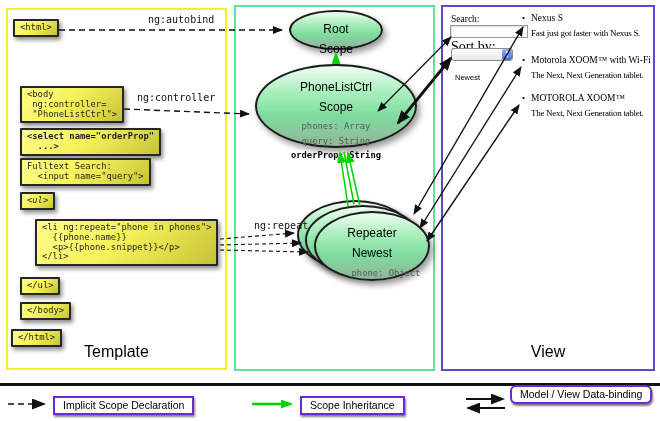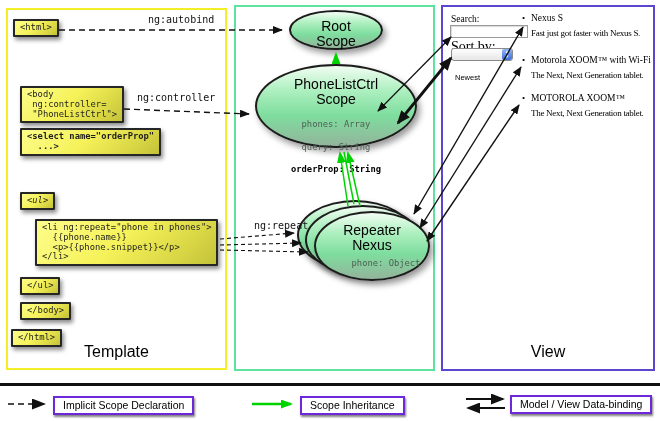--- a/index.html
+++ b/index.html
@@ -37,26 +37,26 @@
   .dir-label{position:absolute;font-family:"DejaVu Sans Mono",monospace;font-size:10px;
     color:#111;z-index:4;background:transparent;}
   #l-autobind{left:148px;top:14px;}
   #l-controller{left:137px;top:92px;}
   #l-repeat{left:254px;top:220px;}
 
   
   .scope{position:absolute;box-sizing:border-box;border:2px solid #1c1c1c;border-radius:50%;
     background:linear-gradient(180deg,#edfcef 2%,#aef0c0 30%,#7edd9e 62%,#93b49b 100%);
     box-shadow:3px 4px 6px rgba(0,0,0,.4);text-align:center;z-index:2;}
-  .scope-title{white-space:pre;font-size:14px;line-height:15px;color:#000;}
+  .scope-title{white-space:pre;font-size:12px;line-height:20px;color:#000;}
   .scope-prop{font-family:"DejaVu Sans Mono",monospace;font-size:8.8px;line-height:10.5px;color:#4d5f53;}
   .scope-prop.bold{color:#000;}
   #sc-root{left:289px;top:10px;width:94px;height:40px;padding-top:7px;}
   #sc-ctrl{left:255px;top:64px;width:162px;height:84px;padding-top:11px;}
-  #sc-ctrl .scope-prop{margin-top:12px;}
+  #sc-ctrl .scope-prop{margin-top:4px;}
   #sc-ctrl .props{margin-top:3px;}
   .rep-back{left:297px;top:200px;width:116px;height:70px;}
   .rep-mid{left:305px;top:205px;width:116px;height:70px;}
   #sc-repeater{left:314px;top:211px;width:116px;height:70px;padding-top:10px;}
   #sc-repeater .props{margin-top:5px;margin-left:28px;}
 
   
   .serif{font-family:Liberation Serif, serif;}
   #v-search-label{position:absolute;left:451px;top:14px;font-size:9.5px;z-index:2;}
   #v-search-input{position:absolute;left:450px;top:25px;width:72px;height:11px;z-index:2;
@@ -78,40 +78,42 @@
   .p-bullet{display:inline-block;width:9px;font-size:9px;}
   .p-snippet{font-family:"Liberation Serif",serif;font-size:9px;letter-spacing:-0.3px;
     margin:4px 0 0 9px;white-space:nowrap;color:#000;}
 
   
   #legend-sep{position:absolute;left:0;top:383px;width:660px;height:3px;background:#111;z-index:2;}
   .legend-box{position:absolute;background:#fff;border:2px solid #6d28d9;padding:1px 8px;
     font-size:10.5px;line-height:13px;color:#000;box-shadow:1px 2px 2px rgba(0,0,0,.5);z-index:2;}
   #lg-implicit{left:53px;top:396px;}
   #lg-inherit{left:300px;top:396px;}
-  #lg-binding{left:510px;top:395px;}
+  #lg-binding{left:510px;top:385px;border-radius:6px;}
 
   
   #overlay{position:absolute;left:0;top:0;z-index:3;pointer-events:none;}
 </style>
 </head>
 <body>
 
 <div id="stage">
 
   <div class="col" id="col-template"></div>
   <div class="col" id="col-model"></div>
   <div class="col" id="col-view"></div>
 
   <div class="code-box" id="b-html">&lt;html&gt;</div>
   <div class="code-box" id="b-body">&lt;body
  ng:controller=
  "PhoneListCtrl"&gt;</div>
   <div class="code-box bold" id="b-select">&lt;select name="orderProp"
   ...&gt;</div>
+  <div class="code-box" id="b-fulltext">Fulltext Search:
+  &lt;input name="query"&gt;</div>
   <div class="code-box" id="b-ul">&lt;ul&gt;</div>
   <div class="code-box" id="b-li">&lt;li ng:repeat="phone in phones"&gt;
   {{phone.name}}
   &lt;p&gt;{{phone.snippet}}&lt;/p&gt;
 &lt;/li&gt;</div>
   <div class="code-box" id="b-ulc">&lt;/ul&gt;</div>
   <div class="code-box" id="b-bodyc">&lt;/body&gt;</div>
   <div class="code-box" id="b-htmlc">&lt;/html&gt;</div>
 
   <div class="dir-label" id="l-autobind">ng:autobind</div>
@@ -130,21 +132,21 @@
       <div class="scope-prop">phones: Array</div>
       <div class="scope-prop">query: String</div>
       <div class="scope-prop bold">orderProp: String</div>
     </div>
   </div>
 
   <div class="scope rep-back"></div>
   <div class="scope rep-mid"></div>
   <div class="scope" id="sc-repeater">
     <div class="scope-title">Repeater
-Nexus</div>
+Newest</div>
     <div class="props">
       <div class="scope-prop">phone: Object</div>
     </div>
   </div>
 
   <div class="serif" id="v-search-label">Search:</div>
   <input type="text" id="v-search-input" value="" style="">
   <div class="serif" id="v-sort-label">Sort by:</div>
   <div id="v-sort-select">
     <span class="sel-text">Newest</span>

